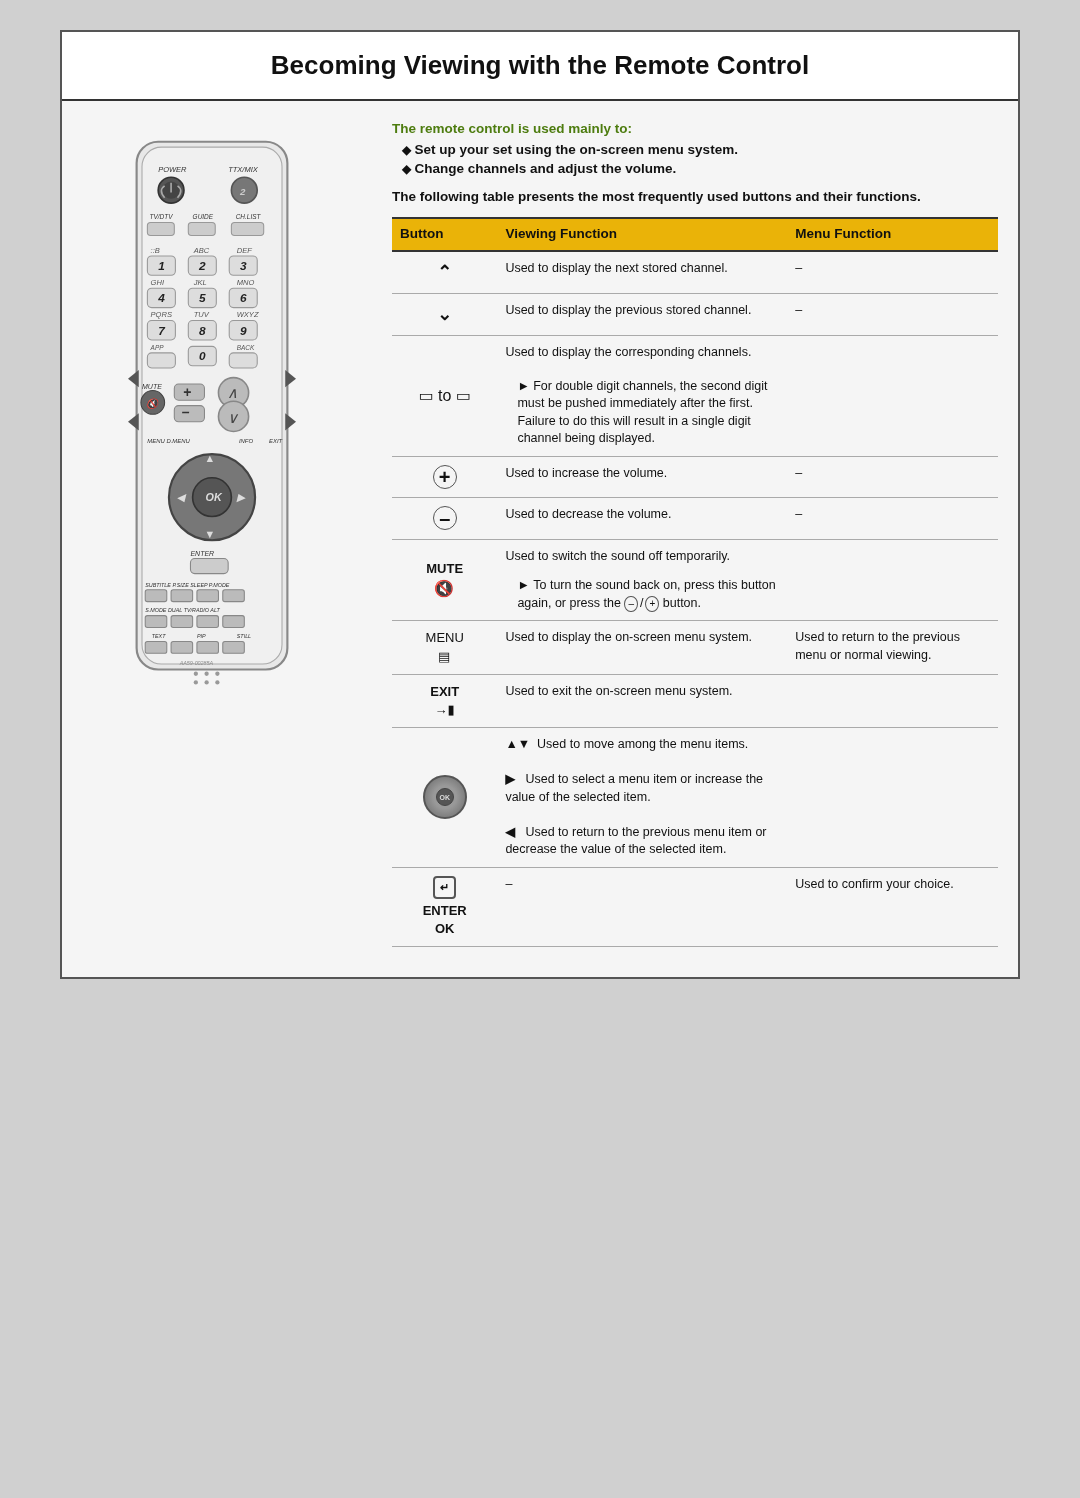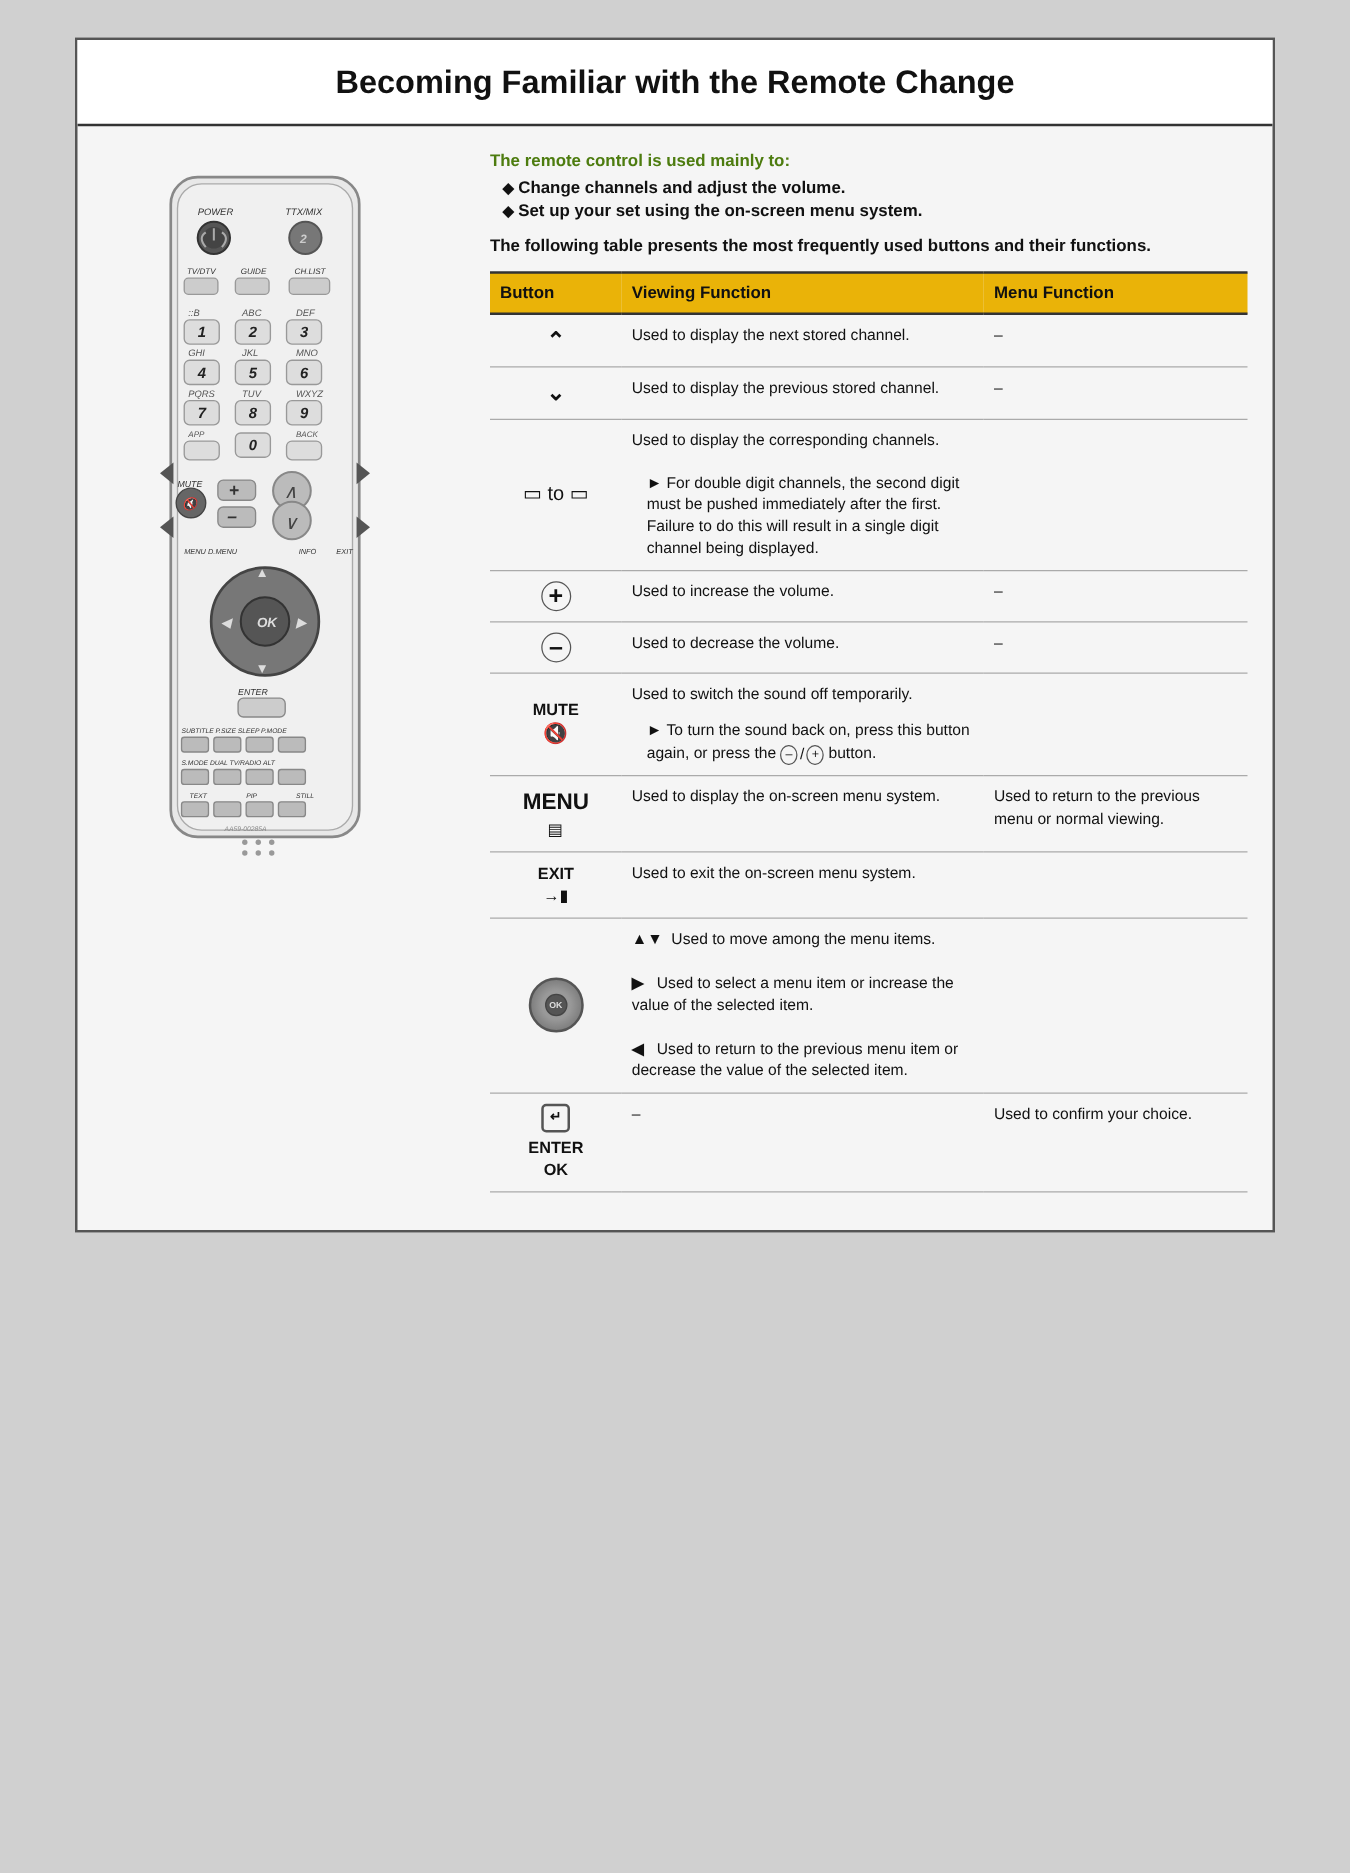--- a/index.html
+++ b/index.html
@@ -134,21 +134,21 @@
       color: #333;
     }
   </style>
 </head>
 <body>
 
 <div class="page">
   <div class="content-box">
 
     <div class="title-bar">
-      <h1>Becoming Familiar with the Remote Change</h1>
+      <h1>Becoming Viewing with the Remote Control</h1>
     </div>
 
     <div class="main-content">
 
       <div class="remote-col">
         <div class="remote-wrapper">
           <svg viewBox="0 0 180 520" width="200" height="560" xmlns="http://www.w3.org/2000/svg">
 
             <rect x="20" y="10" width="140" height="490" rx="20" ry="20" fill="#e8e8e8" stroke="#888" stroke-width="2"></rect>
             <rect x="25" y="15" width="130" height="480" rx="18" ry="18" fill="#f0f0f0" stroke="#aaa" stroke-width="1"></rect>
@@ -274,22 +274,22 @@
             <polygon points="168,270 158,262 158,278" fill="#555"></polygon>
           </svg>
         </div>
       </div>
 
       <div class="right-col">
 
         <div class="intro-text">
           <p>The remote control is used mainly to:</p>
           <ul>
+            <li>Set up your set using the on-screen menu system.</li>
             <li>Change channels and adjust the volume.</li>
-            <li>Set up your set using the on-screen menu system.</li>
           </ul>
         </div>
         <p class="table-intro">The following table presents the most frequently used buttons and their functions.</p>
 
         <table class="func-table">
           <tbody>
               <tr class="header-row">
             <td>Button</td>
             <td>Viewing Function</td>
             <td>Menu Function</td>
@@ -349,21 +349,21 @@
               Used to switch the sound off temporarily.<br>
               <span style="display:block; padding-left:12px; margin-top:12px;">
                 <span style="font-weight:bold;">►</span>&nbsp;To turn the sound back on, press this button again, or press the <span style="display:inline-flex;align-items:center;gap:2px;"><span style="border:1px solid #555;border-radius:50%;padding:0 3px;font-size:10px;">–</span>/<span style="border:1px solid #555;border-radius:50%;padding:0 3px;font-size:10px;">+</span></span> button.
               </span>
             </td>
             <td class="menu-col"></td>
           </tr>
 
           <tr>
             <td class="btn-col">
-              <div style="font-weight:bold; font-size:18px;">MENU</div>
+              <div style="font-weight:normal; font-size:13px;">MENU</div>
               <div style="font-size:13px; letter-spacing:1px;">▤</div>
             </td>
             <td class="view-col">Used to display the on-screen menu system.</td>
             <td class="menu-col">Used to return to the previous menu or normal viewing.</td>
           </tr>
 
           <tr>
             <td class="btn-col">
               <div style="font-weight:bold; font-size:13px;">EXIT</div>
               <div style="font-size:13px;">→▮</div>

